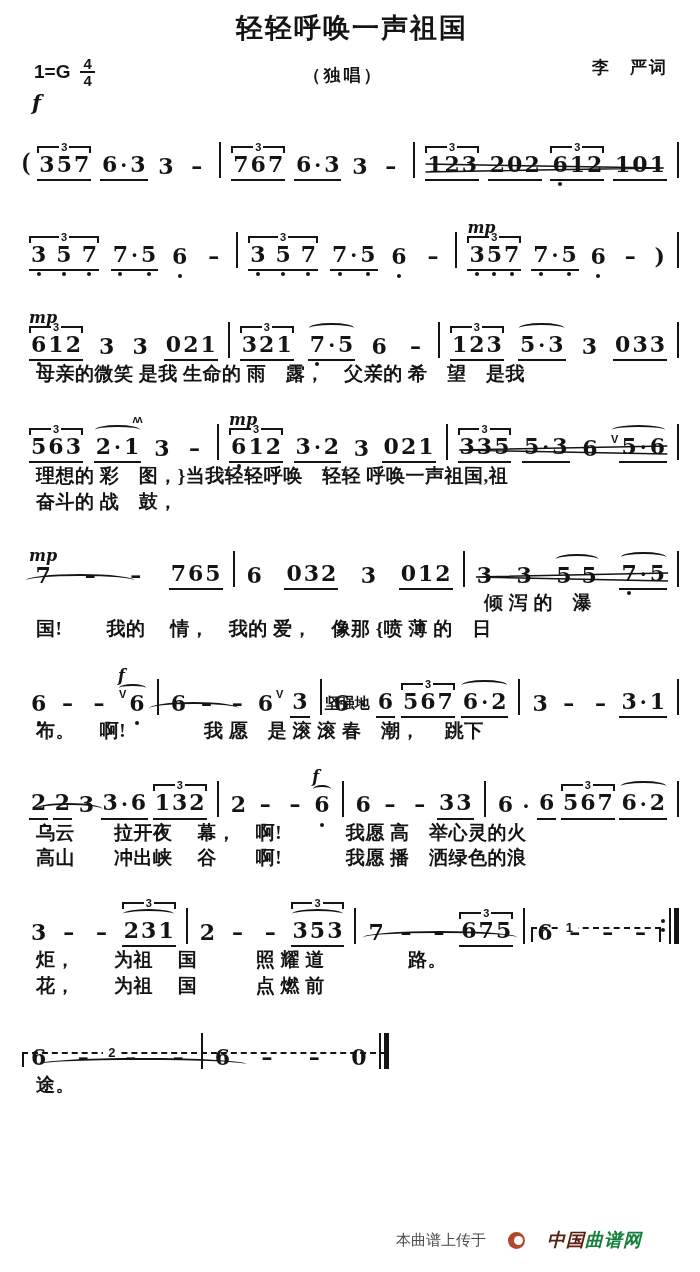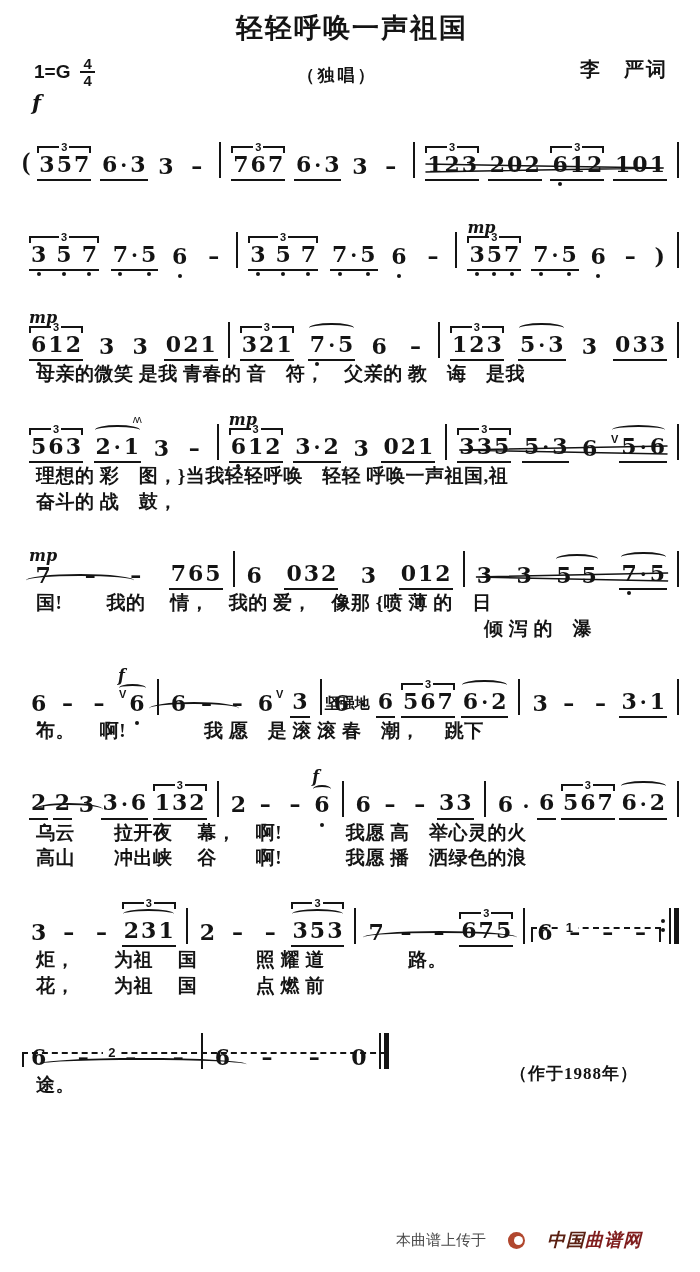--- a/index.html
+++ b/index.html
@@ -10,40 +10,40 @@
   
   .title{text-align:center;font-family:"Liberation Sans",sans-serif;font-weight:bold;
          font-size:27px;letter-spacing:2px;}
   .meta{display:flex;justify-content:space-between;align-items:flex-start;
         margin-top:10px;padding:0 14px 0 12px;font-weight:bold;}
   .key{font-family:"Liberation Sans",sans-serif;font-size:19px;display:flex;gap:10px;align-items:center;justify-content:center;}
   .ts{display:inline-flex;flex-direction:column;line-height:1;font-size:15px;text-align:center;}
   .ts .n{border-bottom:2px solid #141414;padding:0 3px;}
   .ts .d{padding:0 3px;}
   .subtitle{font-size:17px;letter-spacing:3px;margin-top:8px;}
-  .credit{font-size:20px;letter-spacing:2px;}
+  .credit{font-size:17px;letter-spacing:2px;}
   .fdyn{font-family:"DejaVu Serif",serif;font-style:italic;font-weight:bold;
         font-size:21px;margin:4px 0 0 10px;line-height:1;}
 
   
   #score{flex:0 0 auto;}
   .syswrap{margin-bottom:8px;position:relative;}
   .sys-0,.sys-1{margin-bottom:22px;}
   .sys-8{width:56%;}
   .system{display:flex;align-items:flex-end;padding-top:16px;}
   .measure{position:relative;display:flex;align-items:flex-end;flex:1 1 auto;
            justify-content:space-between;padding:0 5px;}
   .pre{font-size:25px;font-weight:bold;align-self:flex-end;padding-bottom:5px;}
 
   .tok{display:inline-flex;flex-direction:column;align-items:center;margin:0 2px;}
   .deco{display:flex;flex-direction:column;justify-content:flex-end;align-items:center;
         height:24px;width:100%;}
   .dyn{font-family:"DejaVu Serif",serif;font-style:italic;font-weight:bold;font-size:16px;
        line-height:1;align-self:flex-start;}
-  .mord{font-family:"Liberation Sans",sans-serif;font-weight:normal;font-size:10px;
+  .mord{font-family:"Liberation Sans",sans-serif;font-weight:bold;font-size:10px;
         letter-spacing:-1px;line-height:1;margin-left:39px;}
   .tri{display:flex;width:100%;min-width:32px;align-items:flex-start;column-gap:2px;}
   .tri .tl{flex:1;height:5px;border-top:2px solid #141414;border-left:2px solid #141414;}
   .tri .tr{flex:1;height:5px;border-top:2px solid #141414;border-right:2px solid #141414;}
   .tri .tn{font:bold 11px "Liberation Sans",sans-serif;margin-top:-5px;}
   .slurtok{width:94%;height:8px;border-top:2px solid #141414;border-radius:50% 50% 0 0;}
   .trow{display:flex;align-items:flex-end;}
   .breath{font:bold 11px "Liberation Sans",sans-serif;transform:translateY(-18px);margin:0 1px;}
   .txt{display:inline-flex;align-items:flex-end;font-family:"DejaVu Serif",serif;
        font-weight:bold;font-size:22px;line-height:1.05;padding:0 1px 3px;}
@@ -80,21 +80,21 @@
 
   
   .footer{margin-top:auto;display:flex;justify-content:flex-end;align-items:center;
           gap:22px;padding:6px 40px 10px 0;}
   .wm-prefix{font-family:"Liberation Sans",sans-serif;font-size:15px;color:#4a4a4a;}
   .logo{position:relative;width:17px;height:17px;border-radius:50%;background:#b1472e;display:inline-block;}
   .logo::after{content:'';position:absolute;left:6px;top:4px;width:9px;height:9px;
                border-radius:50%;background:#fff;}
   .brand{font-style:italic;font-weight:bold;font-size:18px;letter-spacing:1px;}
   .brand .bd{color:#5a2012;}
-  .brand .bl{color:#7f1d1d;}
+  .brand .bl{color:#15803d;}
 </style>
 </head>
 <body>
 
 <div class="page">
 
   <div class="title">轻轻呼唤一声祖国</div>
 
   <div class="meta">
     <span class="key">
@@ -556,21 +556,21 @@
                 <span class="txt u1">
                   <span class="ch">0</span>
                   <span class="ch">3</span>
                   <span class="ch">3</span>
                 </span>
               </span>
             </span>
           </span>
           <span class="bar"></span>
         </div>
-        <div class="lyr">母亲的微笑 是我 青春的 音　符，　父亲的 教　诲　是我</div>
+        <div class="lyr">母亲的微笑 是我 生命的 雨　露，　父亲的 希　望　是我</div>
       </div>
       <div class="syswrap sys-3">
         <div class="system">
           <span class="measure">
             <span class="tok">
               <span class="deco">
                 <span class="tri">
                   <b class="tl"></b>
                   <b class="tn">3</b>
                   <b class="tr"></b>
@@ -845,22 +845,22 @@
                 <span class="txt u1">
                   <span class="ch db">7</span>
                   <span class="ch mid">·</span>
                   <span class="ch">5</span>
                 </span>
               </span>
             </span>
           </span>
           <span class="bar"></span>
         </div>
+        <div class="lyr" style="padding-left: 462px;">倾 泻 的　瀑</div>
         <div class="lyr">国!　　 我的　 情，　我的 爱，　像那 {喷 薄 的　日</div>
-        <div class="lyr" style="padding-left: 462px;">倾 泻 的　瀑</div>
       </div>
       <div class="syswrap sys-5">
         <div class="system">
           <span class="measure">
             <span class="tok">
               <span class="deco"></span>
               <span class="trow">
                 <span class="txt">
                   <span class="ch db">6</span>
                 </span>
@@ -1482,21 +1482,20 @@
               </span>
             </span>
           </span>
           <span class="bar"></span>
           <span class="bar thick"></span>
         </div>
         <div class="lyr">途。</div>
       </div>
     </div>
 
-  <div class="composed">（作于1988年）</div>
 
   <div class="footer">
     <span class="wm-prefix">本曲谱上传于</span>
     <span class="logo"></span>
     <span class="brand"><i class="bd">中国</i><i class="bl">曲谱网</i></span>
   </div>
 
 </div>
 
 </body></html>

